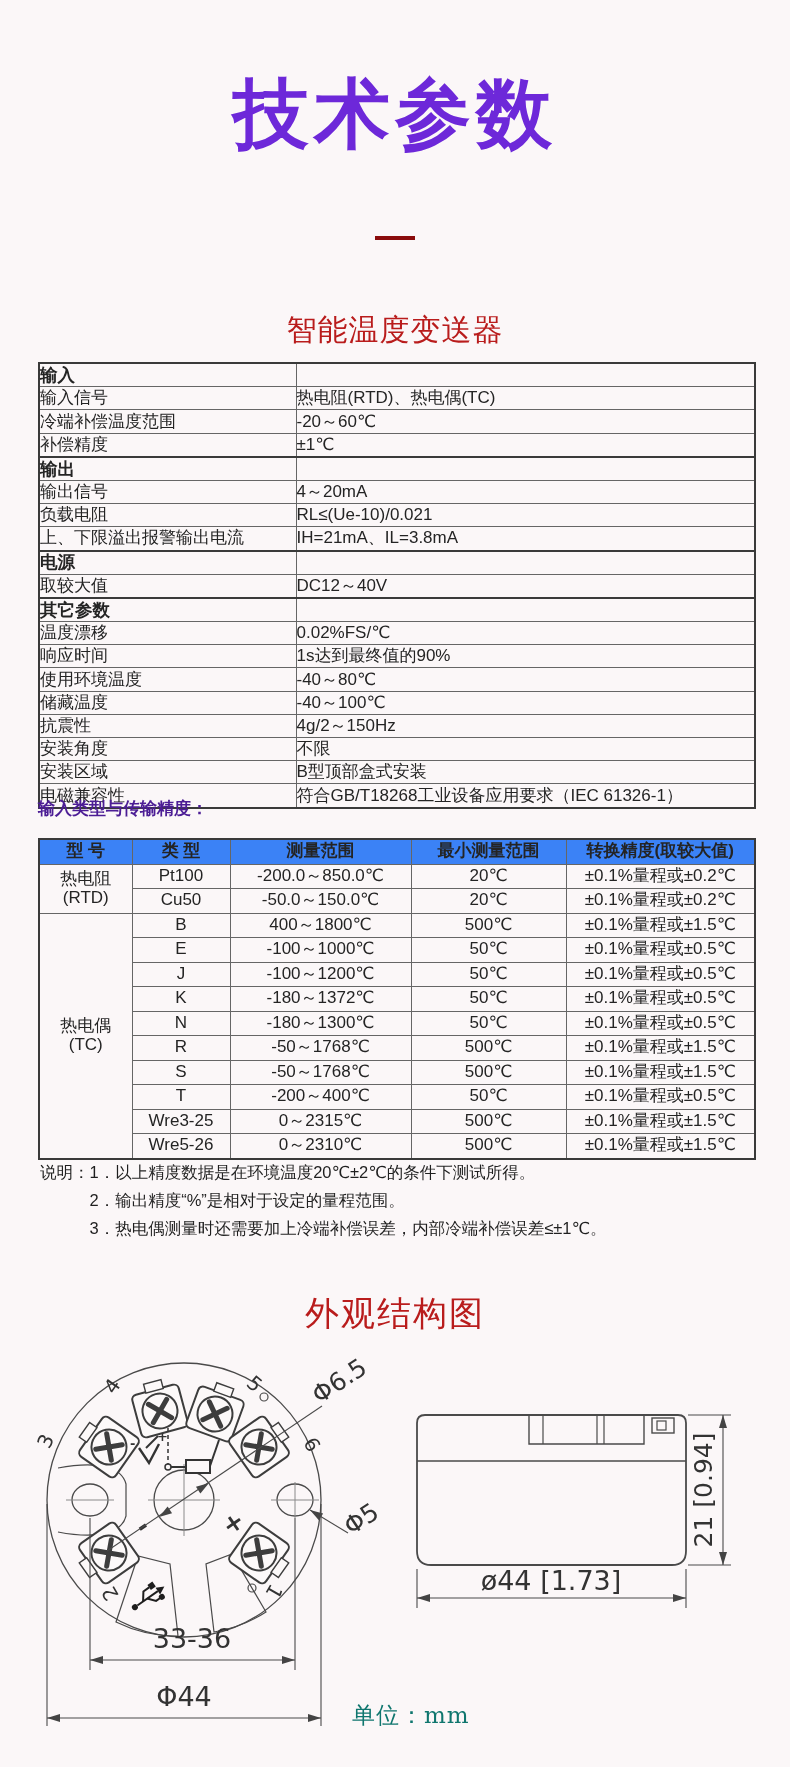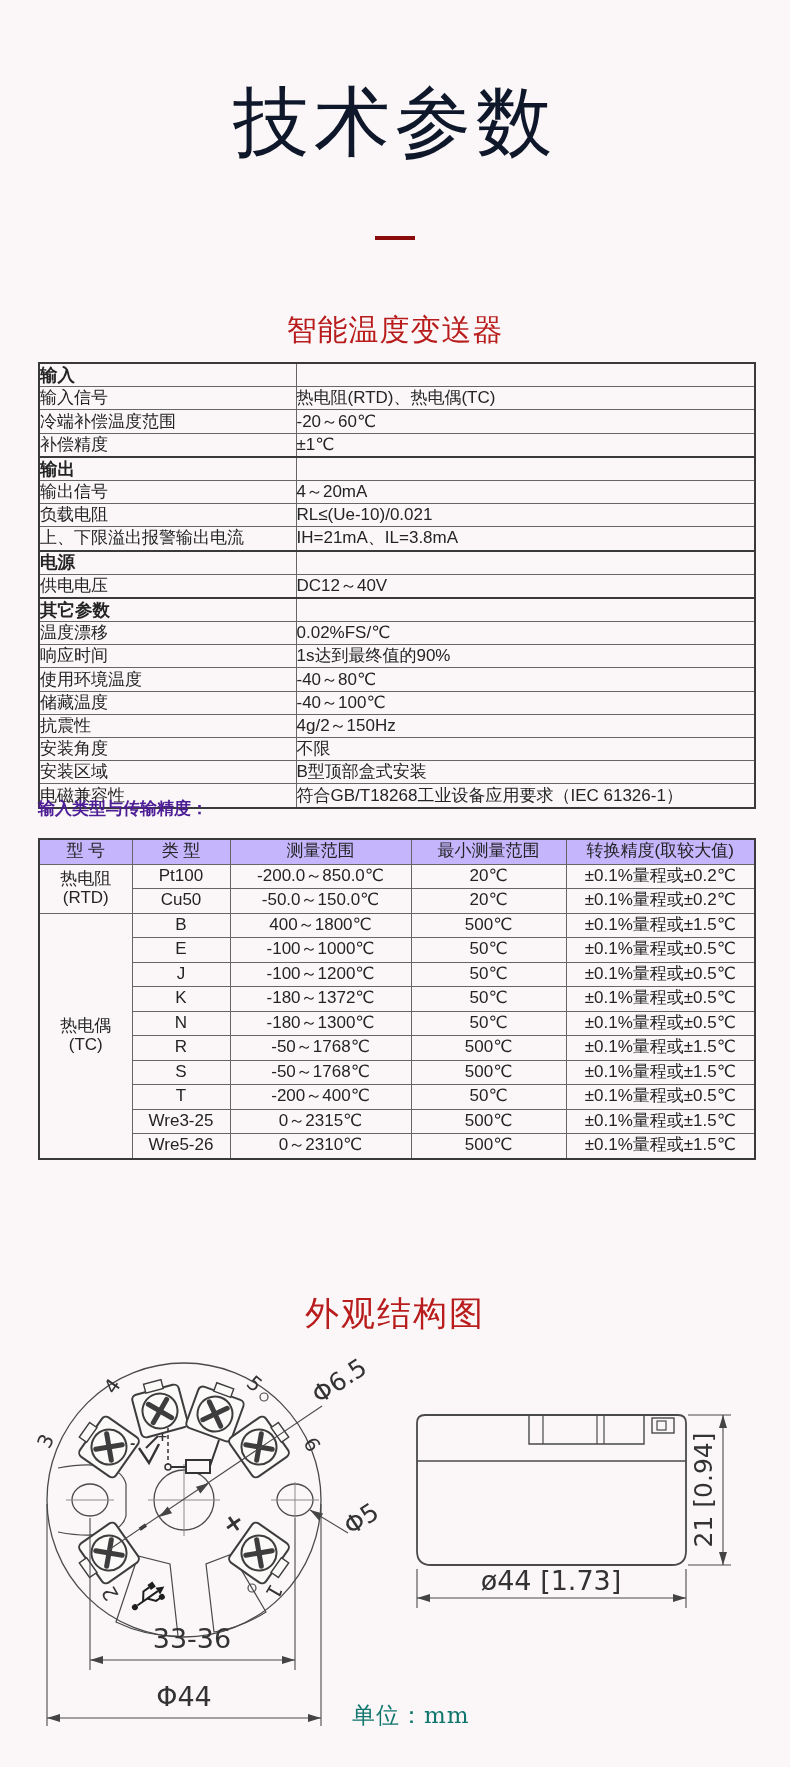--- a/index.html
+++ b/index.html
@@ -1,41 +1,41 @@
 <!DOCTYPE html>
 <html><head>
 <meta charset="utf-8">
 <style>
   html,body{margin:0;padding:0;background:#fbf7f8;}
   .page{position:relative;width:790px;height:1767px;background:#fbf7f8;overflow:hidden;
         font-family:"Liberation Sans","DejaVu Sans",sans-serif;color:#2b2b2b;}
 
-  .title{position:absolute;top:72px;left:0;width:100%;text-align:center;
-         font-size:76px;font-weight:400;letter-spacing:5px;color:#0f172a;}
+  .title{position:absolute;top:64px;left:0;width:100%;text-align:center;
+         font-size:76px;font-weight:700;letter-spacing:5px;color:#6d28d9;}
   .dash{position:absolute;top:236px;left:50%;transform:translateX(-50%);
         width:40px;height:4px;background:#8a0c0c;}
 
   .h2{position:absolute;left:0;width:100%;text-align:center;font-weight:normal;color:#b91c1c;}
   #h-transmitter{top:310px;font-size:30px;letter-spacing:1px;}
   #h-structure{top:1291px;font-size:34px;letter-spacing:2px;}
 
   table{position:absolute;left:38px;border-collapse:collapse;table-layout:fixed;}
   #spec-table{top:362px;width:716px;border:2px solid #3a3a3a;}
   #spec-table td{border:1px solid #666;height:22.2px;font-size:17px;padding:0;
                  vertical-align:middle;color:#242424;line-height:1.05;}
   #spec-table td.k{}
   #spec-table td.v{}
   #spec-table tr.sec td{border-top:2px solid #3a3a3a;font-weight:bold;font-size:17.5px;}
 
   #acc-intro{position:absolute;left:38px;top:797px;font-size:17px;font-weight:bold;color:#4c1d95;}
 
   #acc-table{top:838px;width:716px;border:2px solid #3a3a3a;}
   #acc-table th,#acc-table td{border:1px solid #666;font-size:17px;text-align:center;
                  height:23.5px;padding:0;color:#242424;line-height:1.1;}
-  #acc-table th{background:#c4b5fd;font-weight:normal;}
+  #acc-table th{background:#3b82f6;font-weight:bold;}
   .grp{white-space:pre-line;line-height:1.5;}
 
   .notes{position:absolute;left:40px;top:1158px;display:flex;font-size:16.5px;
          line-height:28px;color:#1f1f1f;}
   .notes .nlabel{flex:none;}
   .notes .items div{white-space:nowrap;}
 
   .unit{position:absolute;left:352px;top:1700px;font-size:23px;color:#0f766e;
         font-family:"DejaVu Serif","Liberation Serif",serif;letter-spacing:1px;}
 
@@ -93,21 +93,21 @@
         </tr>
       <tr>
           <td class="k">上、下限溢出报警输出电流</td>
           <td class="v">IH=21mA、IL=3.8mA</td>
         </tr>
       <tr class="sec">
           <td class="k">电源</td>
           <td class="v"></td>
         </tr>
       <tr>
-          <td class="k">供电电压</td>
+          <td class="k">取较大值</td>
           <td class="v">DC12～40V</td>
         </tr>
       <tr class="sec">
           <td class="k">其它参数</td>
           <td class="v"></td>
         </tr>
       <tr>
           <td class="k">温度漂移</td>
           <td class="v">0.02%FS/℃</td>
         </tr>
@@ -232,20 +232,28 @@
         </tr>
       <tr>
           <td>Wre5-26</td>
           <td>0～2310℃</td>
           <td>500℃</td>
           <td>±0.1%量程或±1.5℃</td>
         </tr>
     </tbody>
   </table>
 
+  <div class="notes">
+    <span class="nlabel">说明：</span>
+    <div class="items">
+      <div>1．以上精度数据是在环境温度20℃±2℃的条件下测试所得。</div>
+      <div>2．输出精度“%”是相对于设定的量程范围。</div>
+      <div>3．热电偶测量时还需要加上冷端补偿误差，内部冷端补偿误差≤±1℃。</div>
+    </div>
+  </div>
 
   <div class="h2" id="h-structure">外观结构图</div>
 
   <svg width="790" height="427" viewBox="0 0 790 427">
     <defs>
       <path id="arrow" d="M0,0 L13,-4 L13,4 Z" fill="#444" stroke="none"></path>
     </defs>
 
     <g fill="none" stroke="#4a4a4a" stroke-width="1.3">
       <circle cx="184" cy="160" r="137"></circle>

